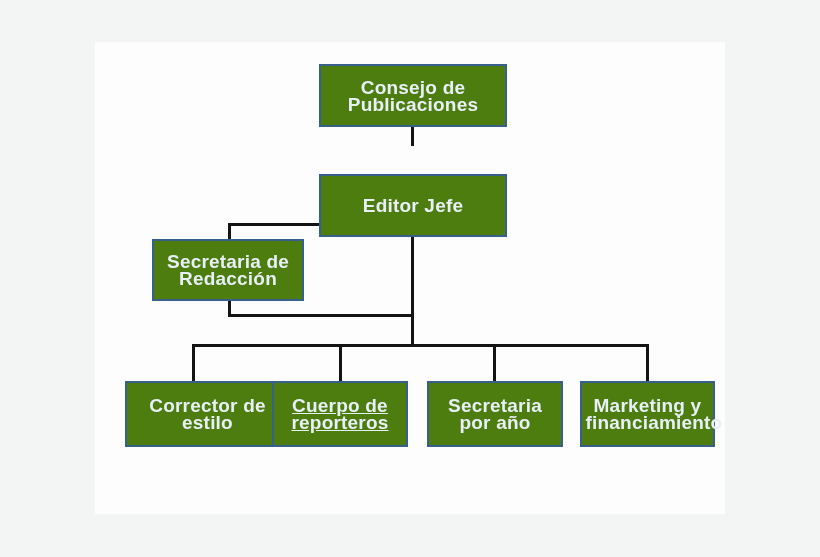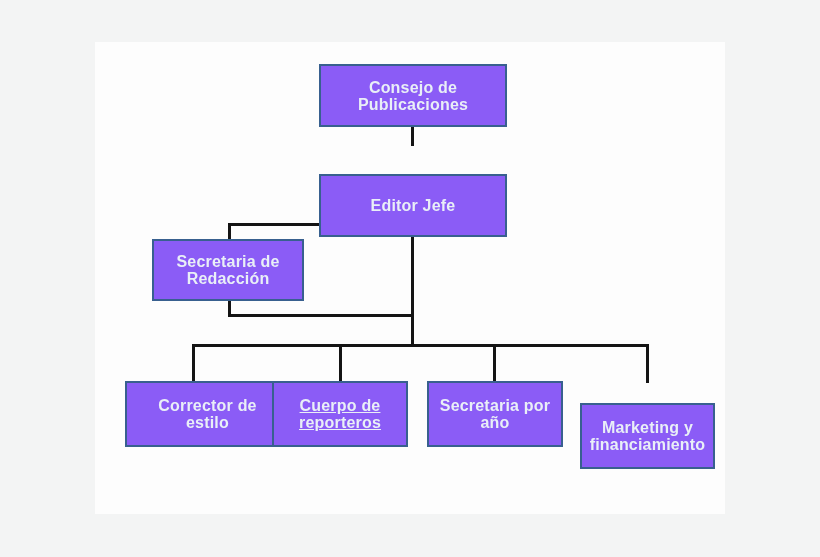--- a/index.html
+++ b/index.html
@@ -12,41 +12,41 @@
   .stage { position: relative; width: 820px; height: 557px; }
 
   .canvas {
     position: absolute; left: 95px; top: 42px;
     width: 630px; height: 472px;
     background: #fdfdfd; z-index: 0;
   }
 
   .node {
     position: absolute; box-sizing: border-box;
-    background: #8b5cf6;
+    background: #4d7c0f;
     border: 2px solid #38608f;
     color: #e9eff7;
     display: flex; align-items: center; justify-content: center;
     text-align: center;
-    font-weight: bold; font-size: 16px; line-height: 17px;
+    font-weight: bold; font-size: 19px; line-height: 17px;
     letter-spacing: 0.2px;
     z-index: 2;
   }
   .node span { display: block; }
 
   .line { position: absolute; background: #141414; z-index: 1; }
 
   
   .n-consejo    { left: 319px; top:  64px; width: 188px; height: 63px; }
   .n-editor     { left: 319px; top: 146px; width: 188px; height: 63px; margin-top: 28px; }
   .n-secretaria { left: 152px; top: 239px; width: 152px; height: 62px; }
   .n-corrector  { left: 125px; top: 381px; width: 165px; height: 66px; }
   .n-cuerpo     { left: 272px; top: 381px; width: 136px; height: 66px; text-decoration: underline; }
   .n-delegados  { left: 427px; top: 381px; width: 136px; height: 66px; }
-  .n-marketing  { left: 580px; top: 403px; width: 135px; height: 66px; }
+  .n-marketing  { left: 580px; top: 381px; width: 135px; height: 66px; }
 
   .n-consejo span, .n-editor span, .n-secretaria span { max-width: 142px; }
   .n-corrector span, .n-cuerpo span, .n-delegados span, .n-marketing span { max-width: 124px; }
 
   
   .l-consejo-editor  { left: 411px; top: 127px; width:   3px; height: 19px; }
   .l-trunk           { left: 411px; top: 209px; width:   3px; height: 138px; }
   .l-bracket-top     { left: 228px; top: 223px; width: 186px; height:  3px; }
   .l-bracket-left    { left: 228px; top: 223px; width:   3px; height: 94px; }
   .l-bracket-bottom  { left: 228px; top: 314px; width: 186px; height:  3px; }

